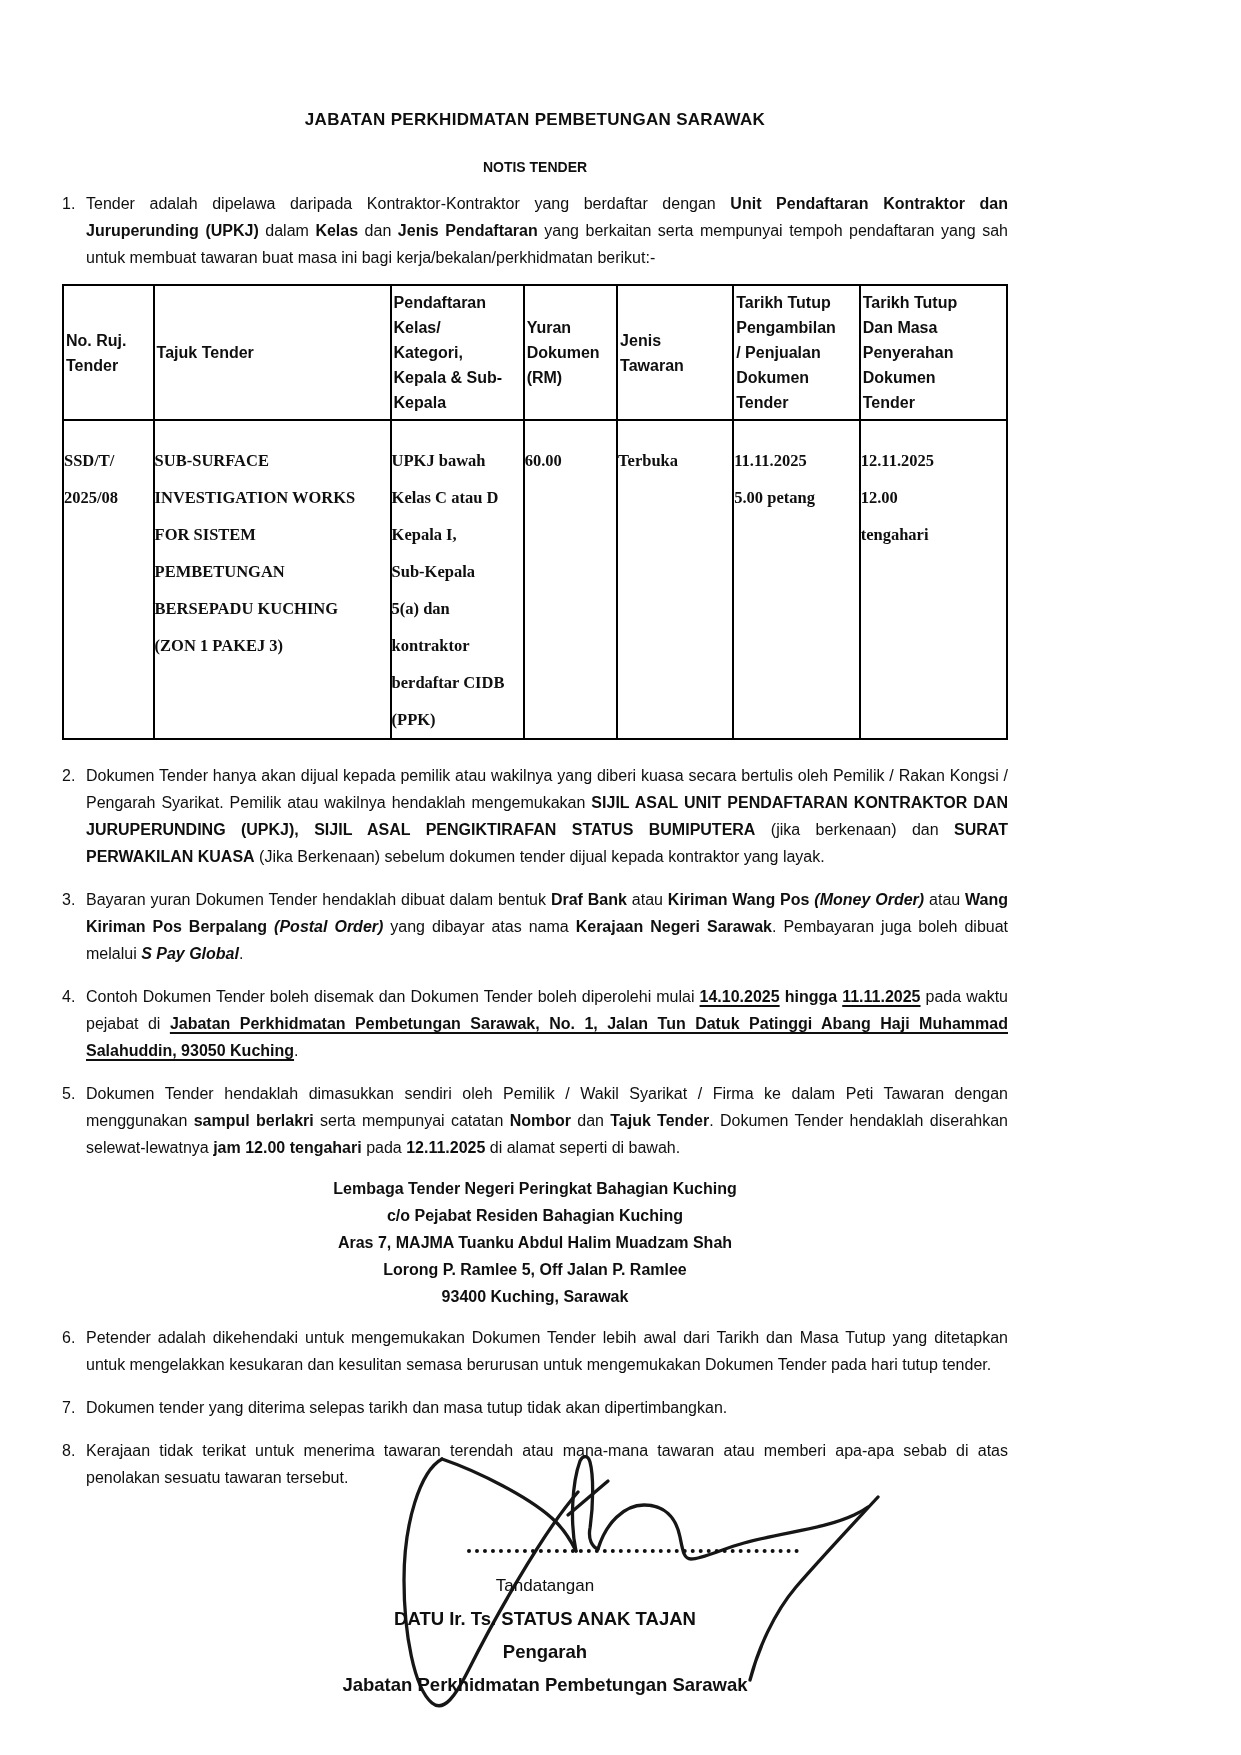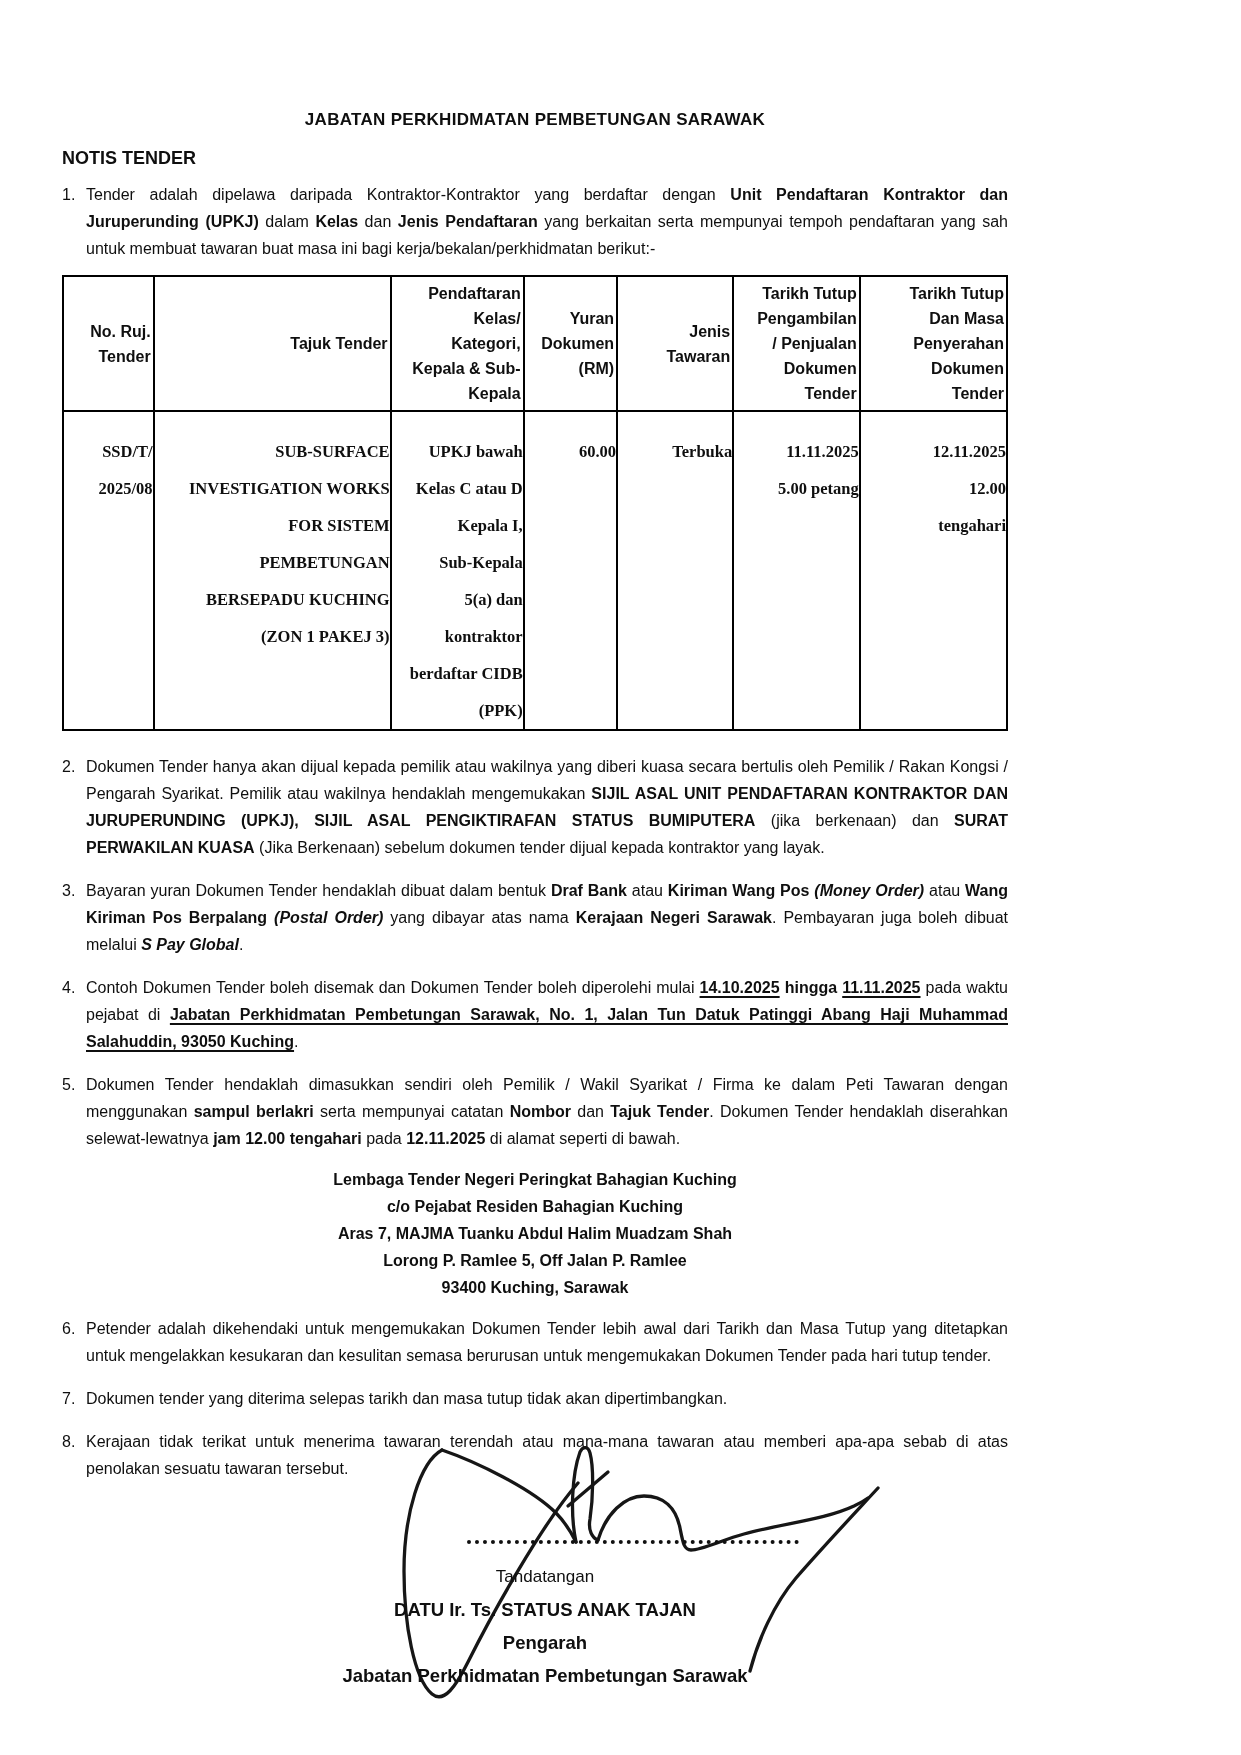--- a/index.html
+++ b/index.html
@@ -17,25 +17,25 @@
     position: relative;
   }
   .doc-title {
     text-align: center;
     font-weight: bold;
     font-size: 17px;
     letter-spacing: 0.3px;
     line-height: 27px;
   }
   .doc-subtitle {
-    text-align: left;
-    font-weight: bold;
-    font-size: 18px;
-    line-height: 27px;
-    margin-top: 12px;
+    text-align: center;
+    font-weight: bold;
+    font-size: 14px;
+    line-height: 27px;
+    margin-top: 21px;
   }
   .para {
     display: flex;
     margin-top: 16px;
     font-size: 16px;
     line-height: 27px;
   }
   .para .num {
     flex: 0 0 24px;
   }
@@ -51,21 +51,21 @@
 
   table.tender {
     width: 100%;
     border-collapse: collapse;
     margin-top: 13px;
     table-layout: fixed;
   }
   table.tender th, table.tender td {
     border: 2px solid #000;
     font-weight: bold;
-    text-align: right;
+    text-align: left;
     white-space: pre-line;
   }
   table.tender th {
     height: 108px;
     font-size: 16px;
     line-height: 25px;
     vertical-align: middle;
     padding: 4px 2px;
   }
   table.tender td {

